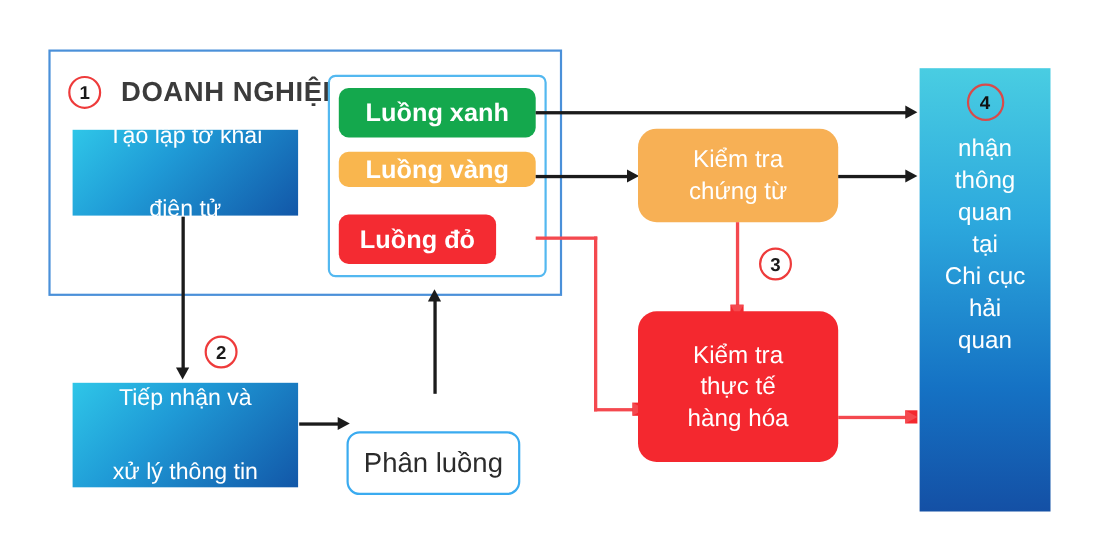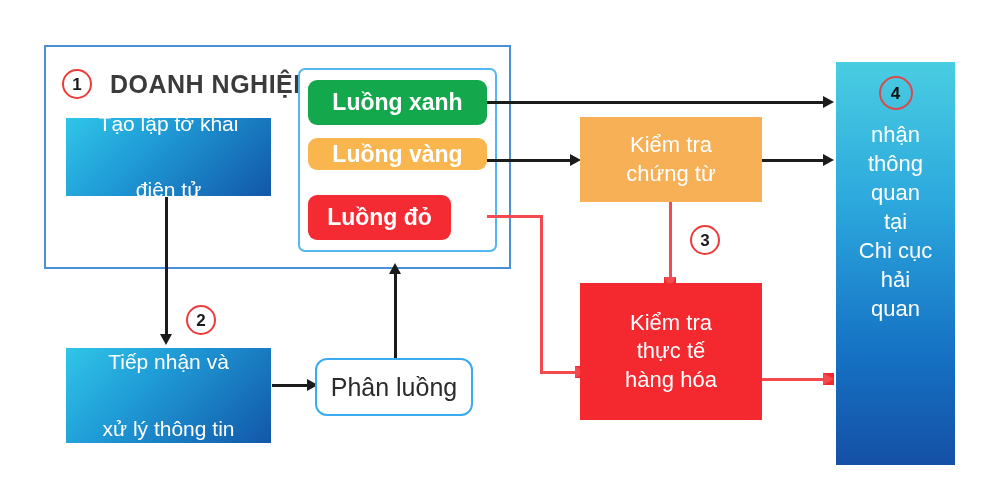--- a/index.html
+++ b/index.html
@@ -78,29 +78,31 @@
   }
 
   
   .outline-box {
     border: 2.5px solid #3aabf0;
     border-radius: 12px;
     background: #ffffff;
     display: flex; align-items: center; justify-content: center;
     color: #2b2b2b;
     font-size: 25px;
+    margin-top: 34px;
   }
 
   
   .rect-box {
     display: flex; align-items: center; justify-content: center;
     text-align: center;
     color: #ffffff;
     font-size: 22px;
     line-height: 1.3;
+    border-radius: 17px;
   }
   .orange { background: #f7b055; }
   .red { background: #f4282f; }
 
   
   .final-col {
     left: 836px; top: 62px; width: 119px; height: 403px;
     background: linear-gradient(180deg, #49cde2 0%, #2ca8dd 35%, #1572c4 72%, #1450a5 100%);
     display: flex; flex-direction: column; align-items: center;
     padding-top: 14px;

